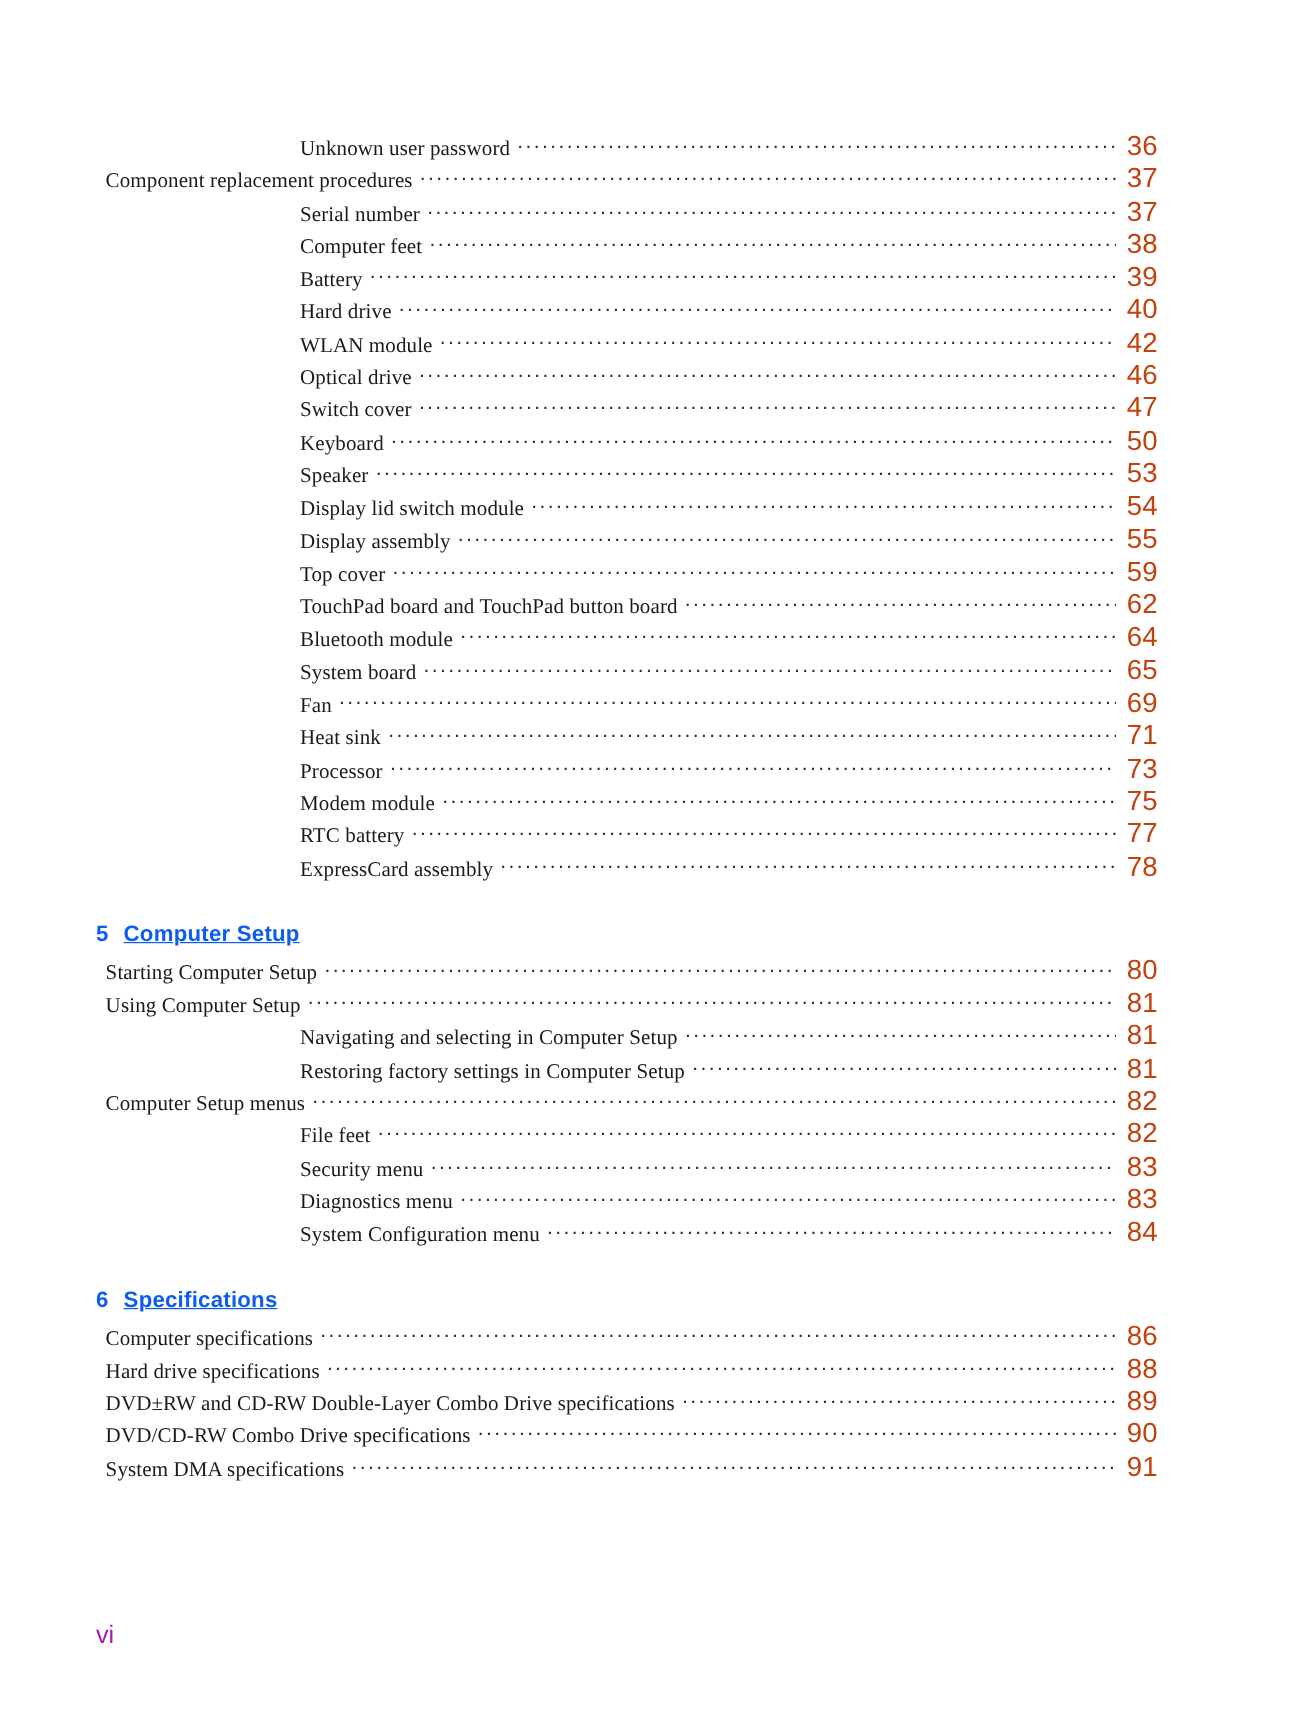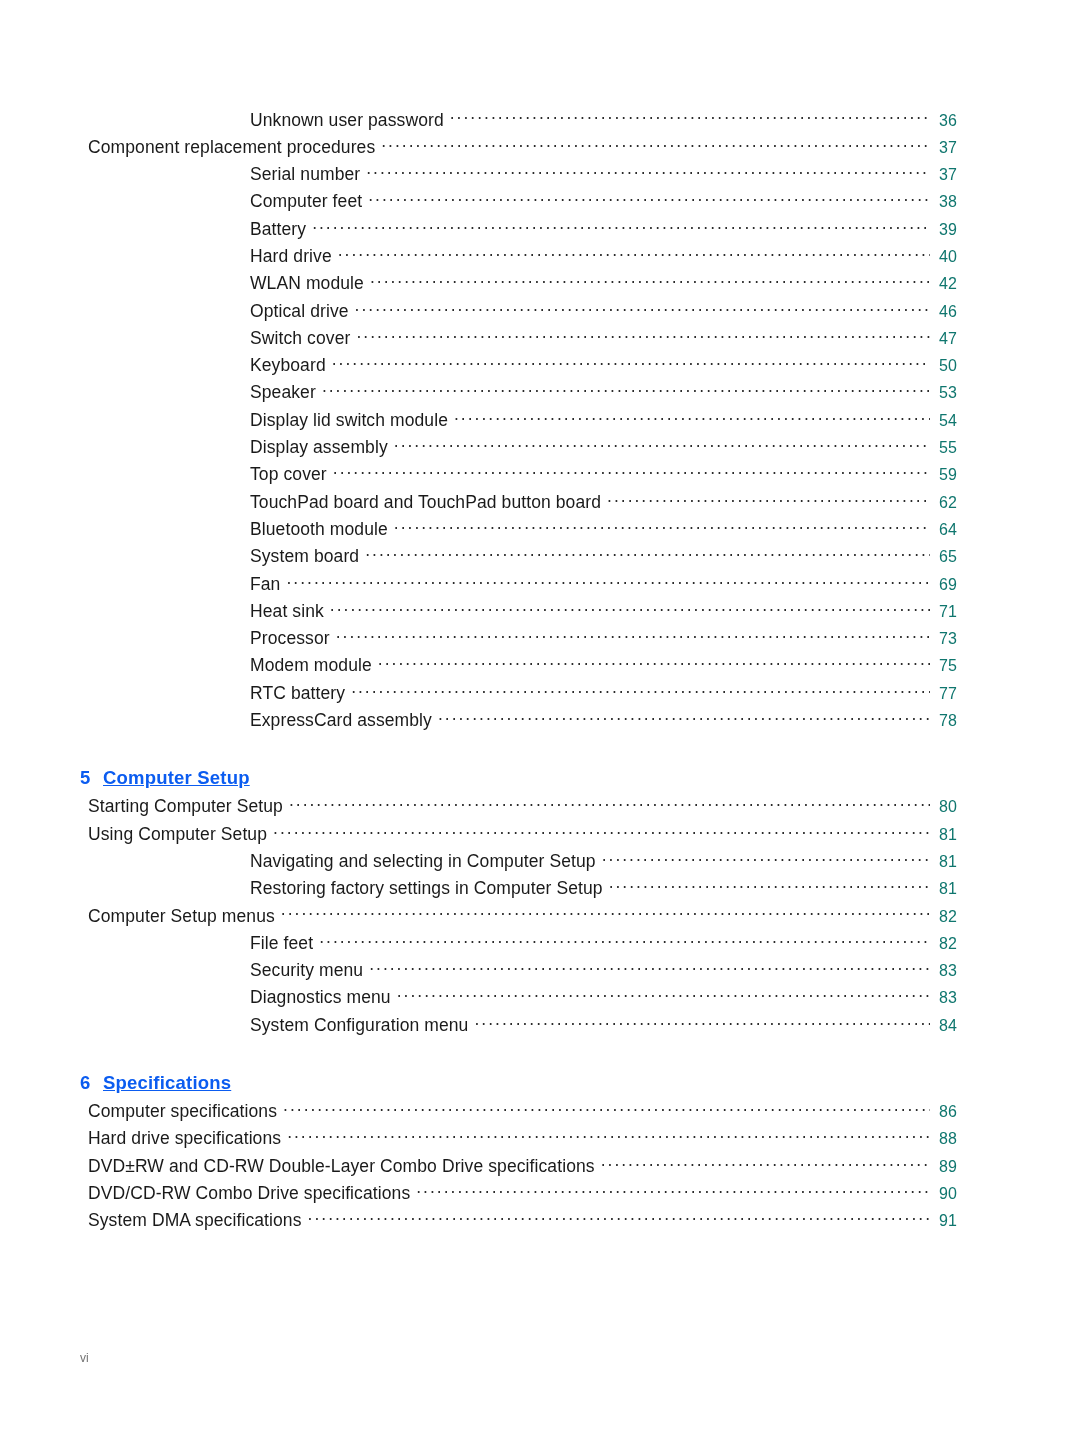--- a/index.html
+++ b/index.html
@@ -38,20 +38,21 @@
     align-items: baseline;
     height: 27.3px;
     font-size: 17.5px;
     color: #1a1a1a;
     white-space: nowrap;
   }
   .entry .title {
     flex: 0 0 auto;
     padding-right: 6px;
     letter-spacing: 0.1px;
+    font-family: Liberation Serif, serif;
   }
   .entry .leader {
     flex: 1 1 auto;
     overflow: hidden;
     height: 1em;
     position: relative;
     min-width: 10px;
   }
   .entry .leader::before {
     content: "................................................................................................................................................................................................................................";
@@ -61,22 +62,22 @@
     font-size: 17.5px;
     letter-spacing: 2.0px;
     color: #2a2a2a;
     white-space: nowrap;
   }
   .entry .pageno {
     flex: 0 0 auto;
     width: 46px;
     text-align: left;
     padding-left: 9px;
-    font-size: 16px;
-    color: #0f766e;
+    font-size: 23px;
+    color: #c2410c;
   }
 
   
   .lvl1 { padding-left: 88px; }
   .lvl2 { padding-left: 250px; }
 
   
   .entry { padding-right: 95px; }
 
   
@@ -100,22 +101,22 @@
   }
 
   .gap-before-chapter { height: 31px; }
   .gap-after-chapter  { height: 1px; }
 
   
   .footer {
     position: absolute;
     left: 80px;
     top: 1351px;
-    font-size: 12px;
-    color: #737373;
+    font-size: 21px;
+    color: #a21caf;
   }
 </style>
 </head>
 <body>
 
 <div class="page">
   <div class="toc" id="toc-root">
       <div class="entry lvl2">
         <span class="title">Unknown user password</span>
         <span class="leader"></span>

